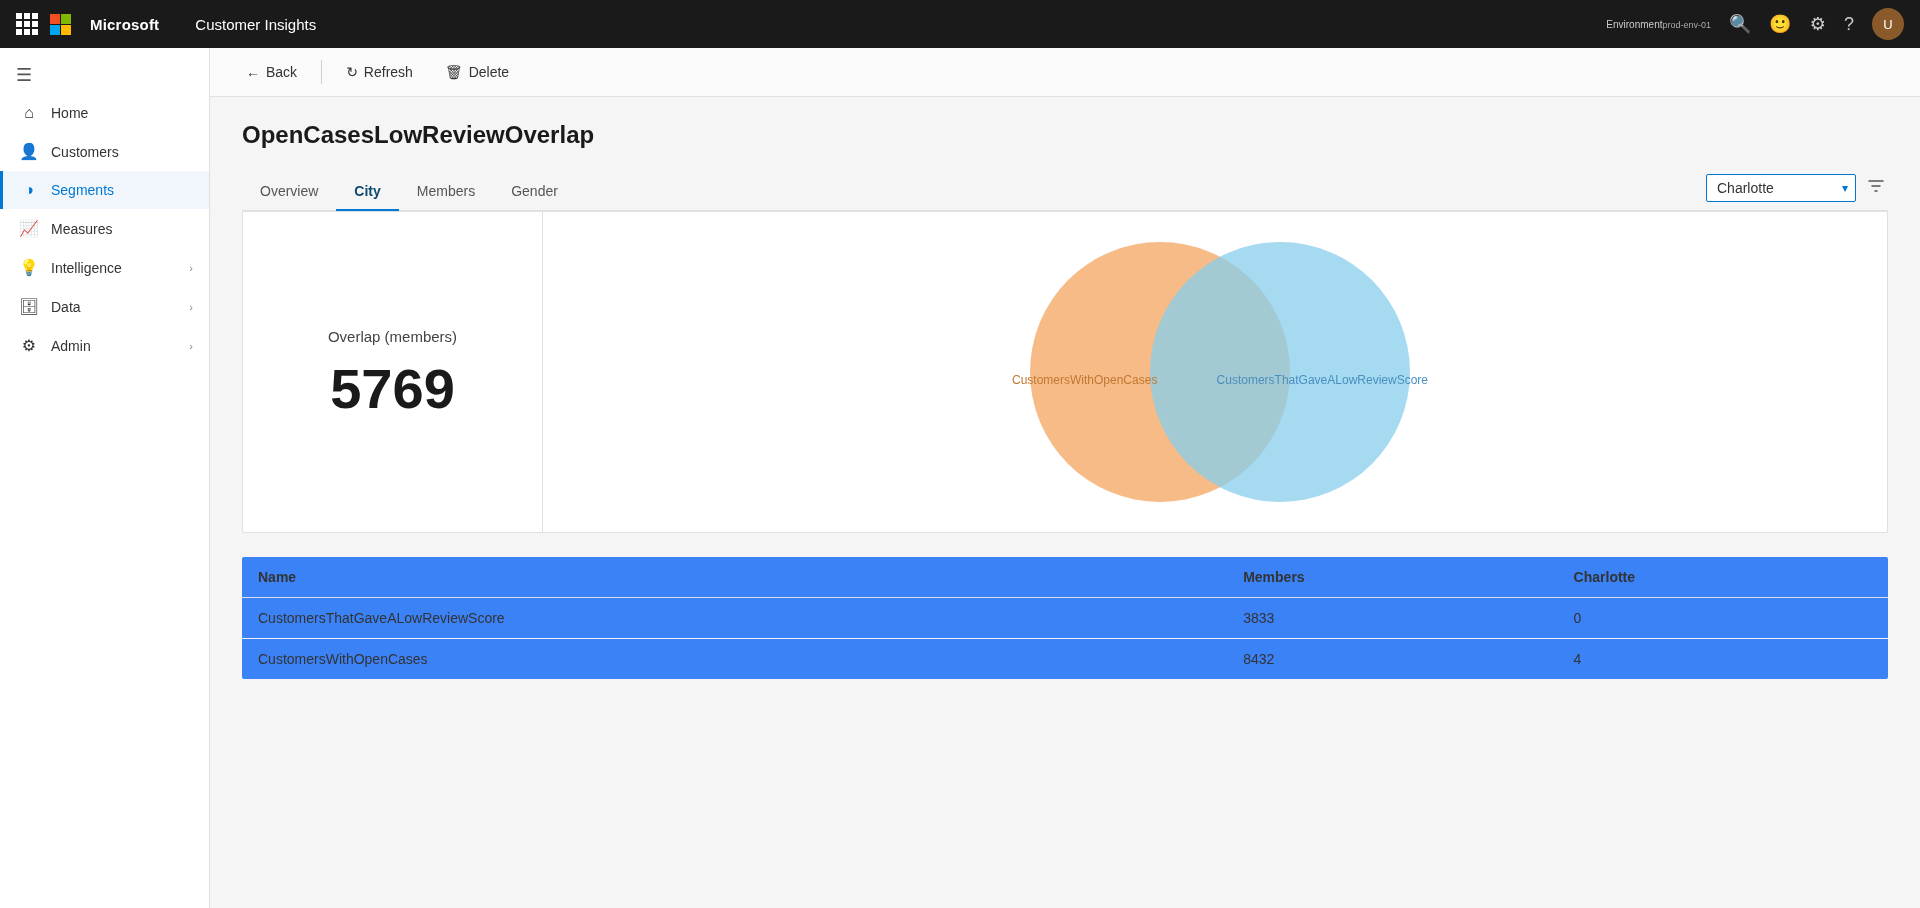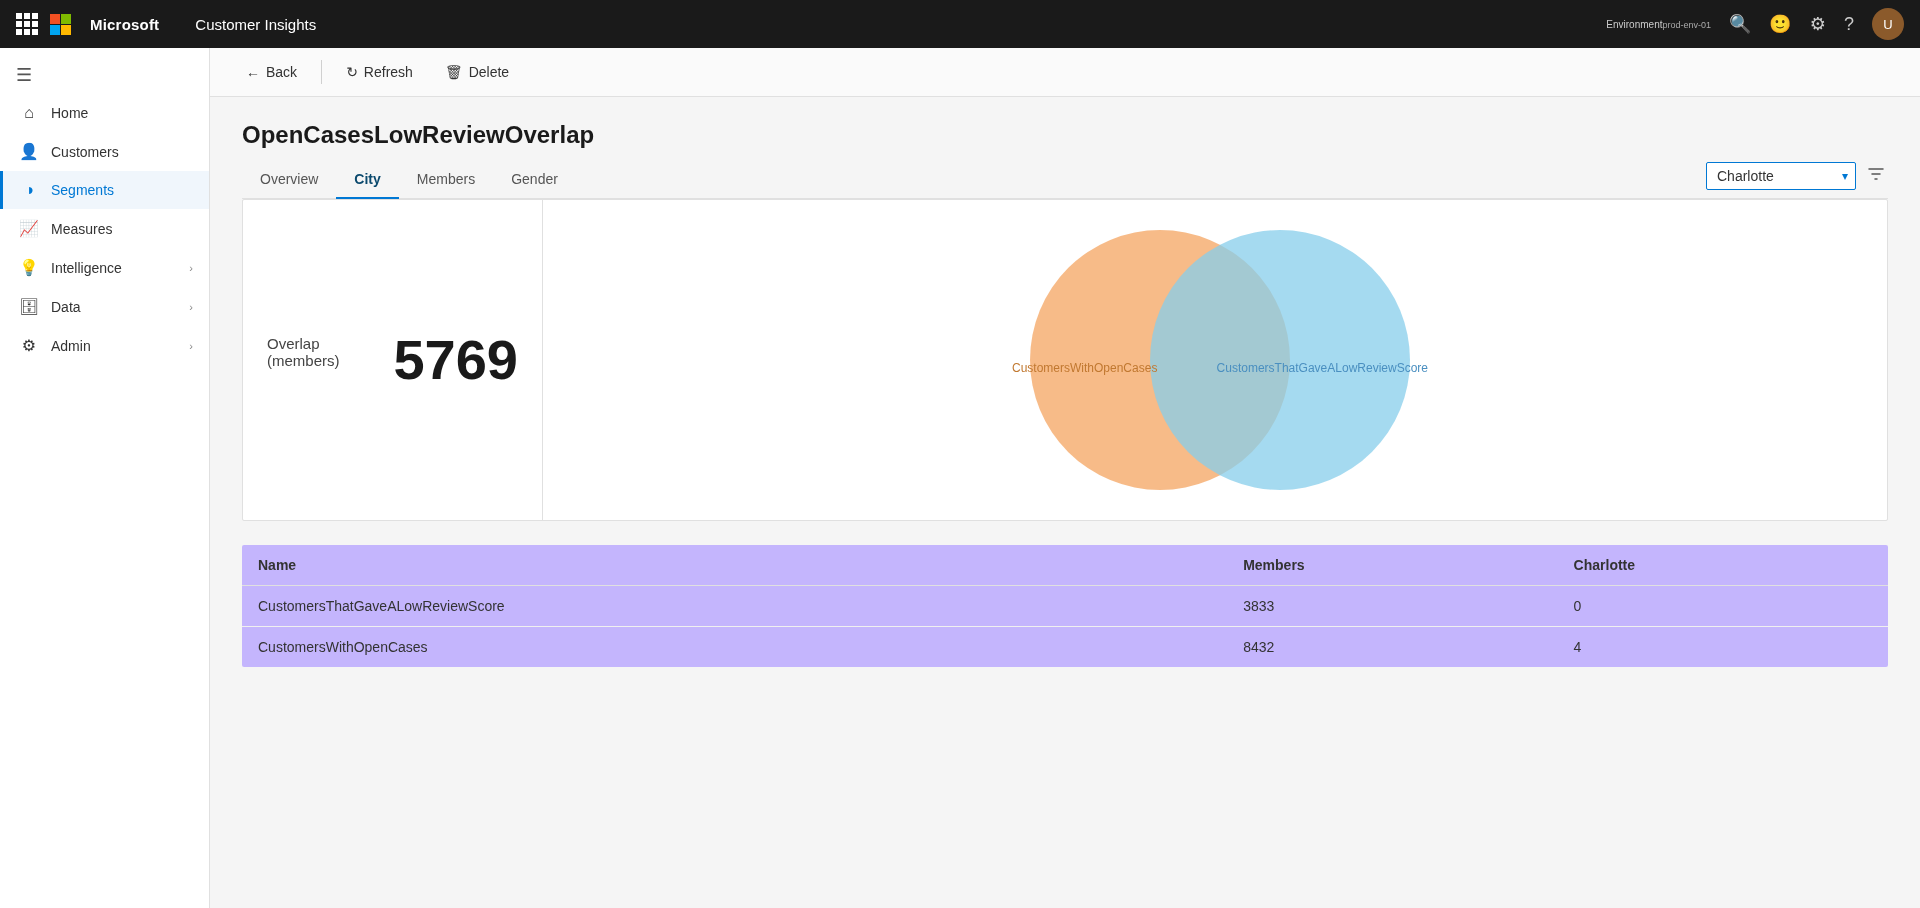--- a/index.html
+++ b/index.html
@@ -99,21 +99,21 @@
     
     .page-content {
       flex: 1;
       overflow-y: auto;
       padding: 24px 32px;
     }
     .page-title {
       font-size: 24px;
       font-weight: 600;
       color: #1a1a1a;
-      margin-bottom: 12px;
+      margin-bottom: 24px;
     }
 
     
     .tabs-bar {
       display: flex;
       align-items: center;
       border-bottom: 1px solid #e0e0e0;
       margin-bottom: 0;
       position: relative;
     }
@@ -159,21 +159,21 @@
       border: 1px solid #e0e0e0;
       border-radius: 2px;
       display: flex;
       margin-top: 0;
       min-height: 320px;
     }
     .venn-left {
       width: 300px;
       border-right: 1px solid #e0e0e0;
       display: flex;
-      flex-direction: row;
+      flex-direction: column;
       justify-content: center;
       align-items: center;
       padding: 40px 24px;
     }
     .venn-overlap-label { font-size: 15px; color: #444; margin-bottom: 16px; }
     .venn-overlap-count { font-size: 56px; font-weight: 700; color: #1a1a1a; line-height: 1; }
     .venn-right {
       flex: 1;
       display: flex;
       align-items: center;
@@ -197,21 +197,21 @@
       font-size: 12px;
       top: 52%;
       right: 0px;
       transform: translateY(-50%);
       white-space: nowrap;
       font-weight: 500;
     }
 
     
     .table-section {
-      background: #c4b5fd;
+      background: #3b82f6;
       margin-top: 24px;
       border-radius: 2px;
     }
     table {
       width: 100%;
       border-collapse: collapse;
       font-size: 14px;
     }
     thead tr { border-bottom: 1px solid #e0e0e0; }
     th {

